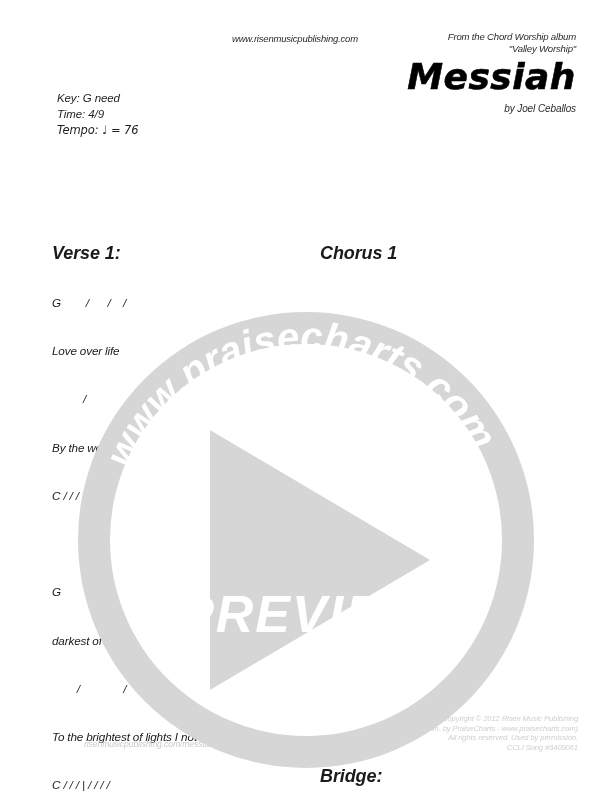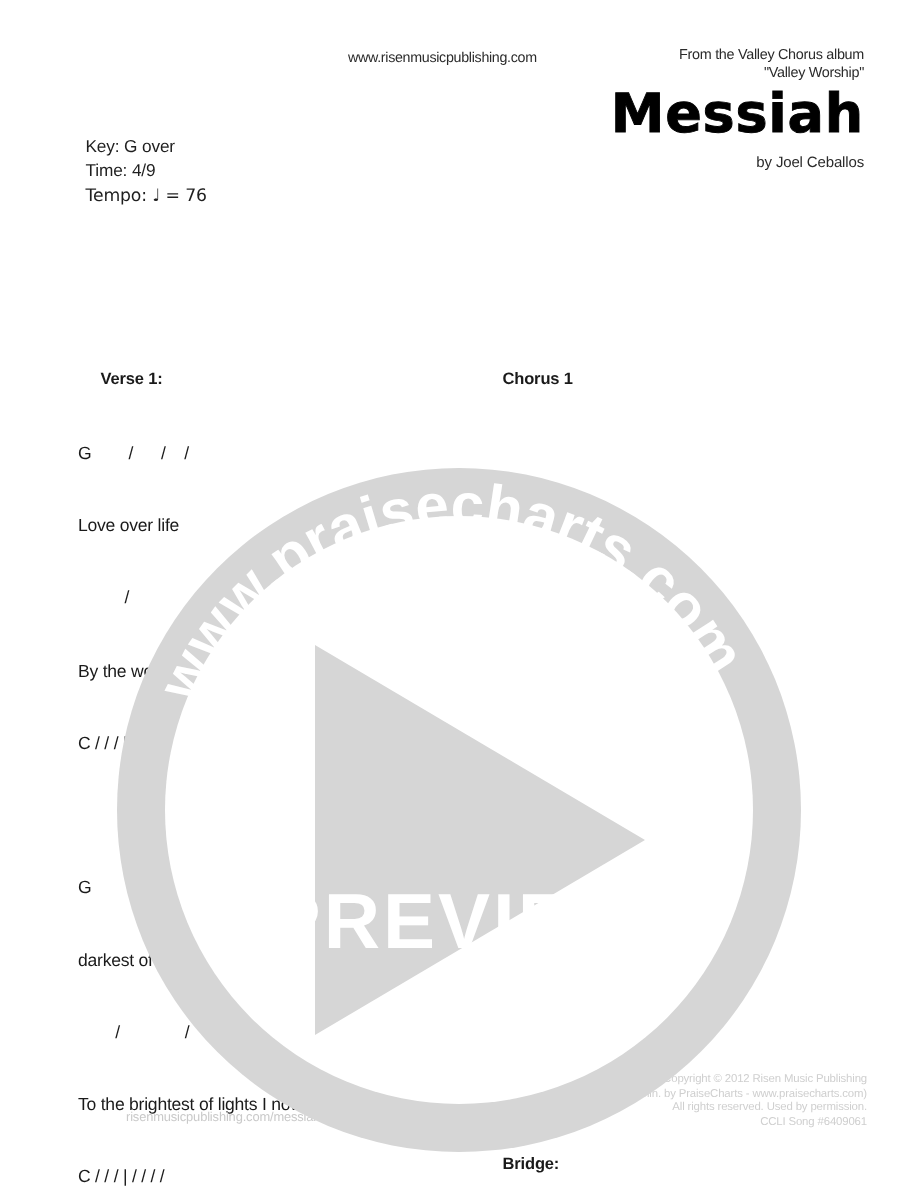--- a/index.html
+++ b/index.html
@@ -4,21 +4,21 @@
 <style>
   html,body{margin:0;padding:0;}
   body{
     width:612px;height:792px;
     background:#ffffff;
     font-family:"Liberation Sans","DejaVu Sans",sans-serif;
     color:#1a1a1a;
     position:relative;
     overflow:hidden;
   }
-  .page{position:relative;width:612px;height:792px;}
+  .page{position:relative;width:612px;height:792px;font-style:italic;}
 
   
   .watermark{
     position:absolute;
     left:0;top:0;width:612px;height:792px;
     pointer-events:none;
     z-index:5;
   }
   .wm-svg{position:absolute;left:0;top:0;}
 
@@ -62,21 +62,21 @@
     position:absolute;top:164px;
     font-size:11.7px;
     line-height:16.1px;
     white-space:pre;
     letter-spacing:-0.15px;
   }
   .col-left{left:52px;width:268px;}
   .col-right{left:320px;width:268px;}
 
   .sec{margin:0;}
-  .sec-head{font-weight:700;font-size:11px;line-height:18px;letter-spacing:-0.1px;margin-left:15px;}
+  .sec-head{font-weight:700;font-size:18px;line-height:18px;letter-spacing:-0.1px;}
   .ln{display:block;height:16.1px;}
   .blank{display:block;height:10px;}
 
   
   .foot-left{
     position:absolute;left:44px;top:739px;
     font-size:8.6px;color:#c9c9c9;letter-spacing:-0.1px;margin-left:40px;
   }
   .foot-right{
     position:absolute;right:34px;top:714px;
@@ -92,32 +92,32 @@
   .flourish{font-size:12px;color:#eeeeee;}
 </style>
 </head>
 <body>
 
 <div class="page">
 
   <div class="hdr-url">www.risenmusicpublishing.com</div>
 
   <div class="hdr-album">
-    <div>From the Valley Chorus album</div>
+    <div>From the Chord Worship album</div>
     <div>"Valley Worship"</div>
   </div>
 
 
   <div class="song-title-wrap">
     <span class="song-title-txt">Messiah</span>
   </div>
   <div class="byline">by Joel Ceballos</div>
 
   <div class="meta">
-    <div>Key: G over</div>
+    <div>Key: G need</div>
     <div>Time: 4/9</div>
     <div class="note">Tempo: ♩ = 76</div>
   </div>
 
   <div class="col col-left">
 
     <div class="sec">
       <div class="sec-head">Verse 1:</div>
       <span class="ln">G        /      /    /</span>
       <span class="ln">Love over life</span>

